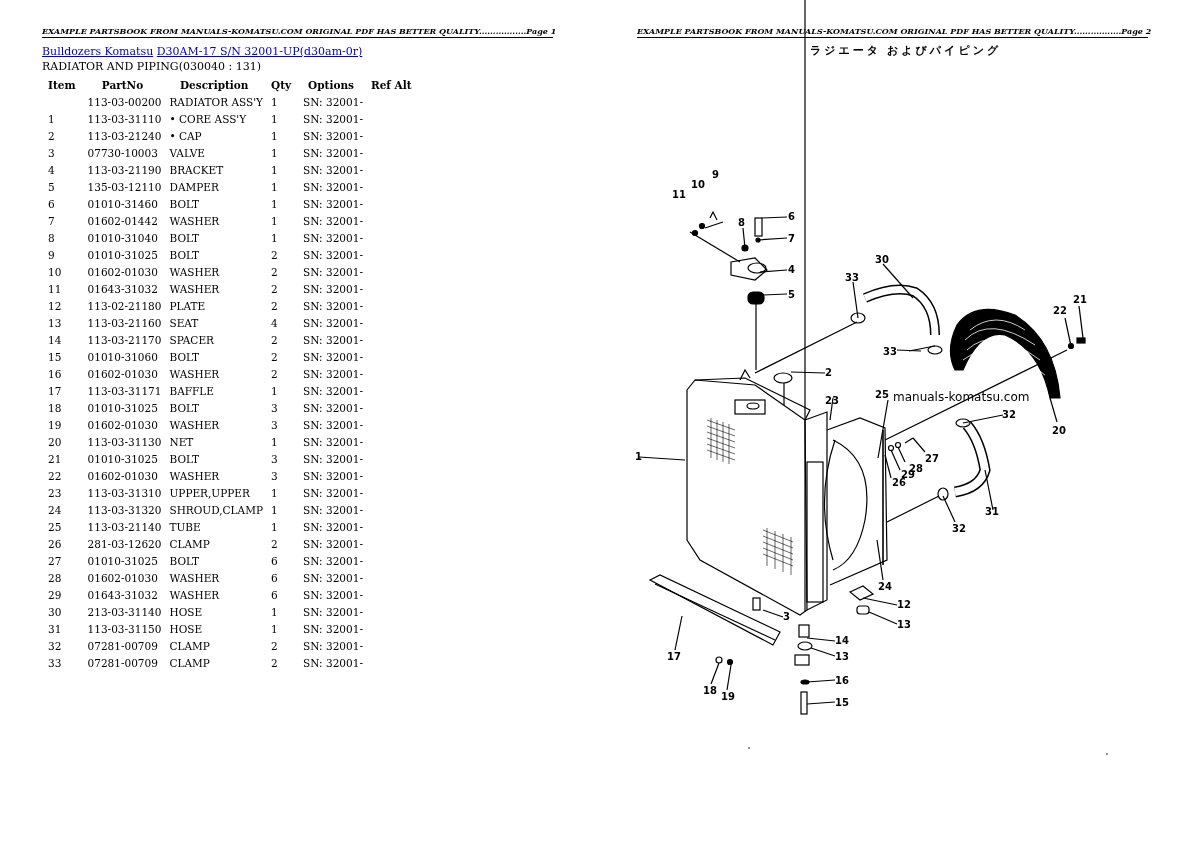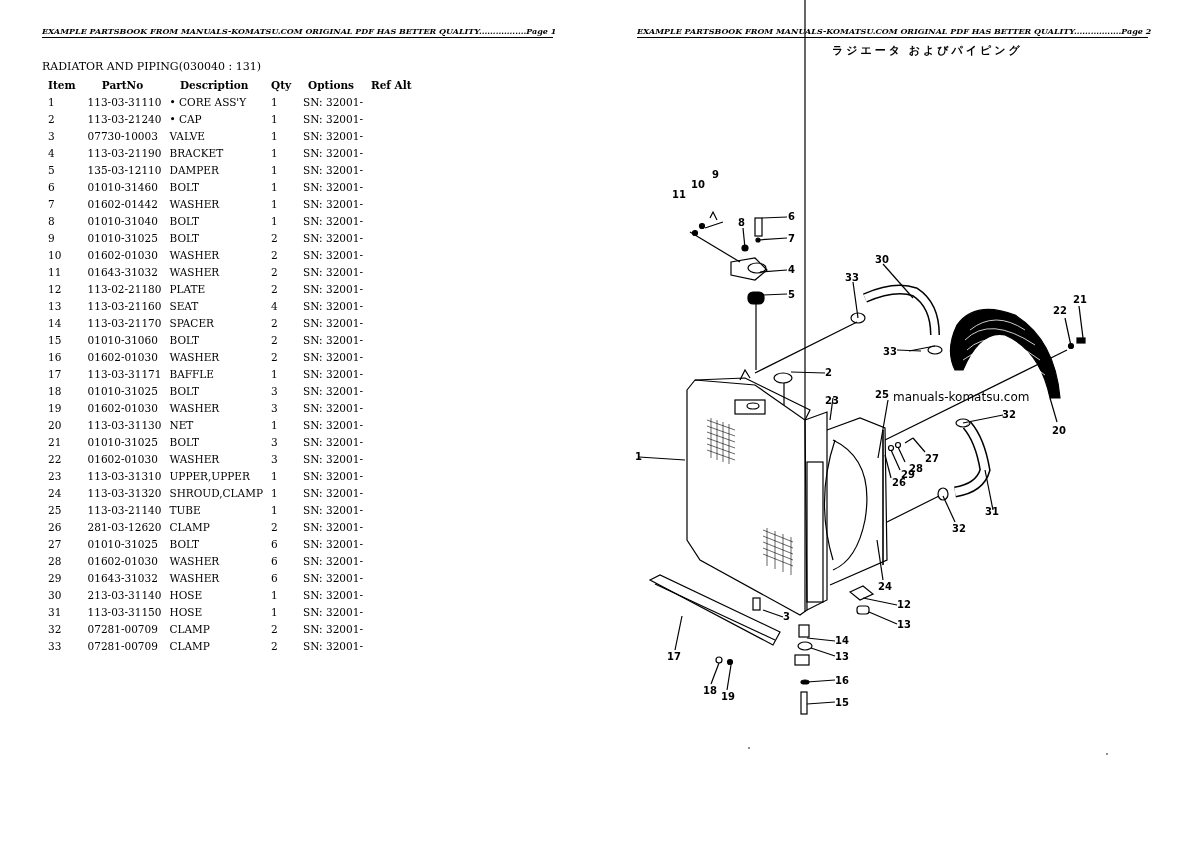--- a/index.html
+++ b/index.html
@@ -11,44 +11,56 @@
   .page-left .hdr { left:42px; width:511px; }
   .page-right .hdr { left:42px; width:511px; }
   .breadcrumb { position:absolute; left:42px; top:45px; font-size:11px; }
   .breadcrumb a { color:#0000cc; text-decoration:underline; cursor:pointer; }
   .subtitle { position:absolute; left:42px; top:60px; font-size:11px; }
   table.parts { position:absolute; left:42px; top:77px; border-collapse:collapse; font-size:10.5px; }
   table.parts th { font-weight:bold; text-align:center; padding:0 6px 1px 6px; height:15px; }
   table.parts td { padding:0 2px 0 6px; height:17px; white-space:nowrap; }
   table.parts td.item { width:22px; }
   table.parts td.qty { text-align:left; padding-left:6px; padding-right:12px; }
-  .fig-jp { position:absolute; left:215px; top:43px; font-family:Liberation Serif, serif; font-size:11px; font-weight:bold; letter-spacing:3px;margin-left:22px; }
+  .fig-jp { position:absolute; left:215px; top:43px; font-family:Liberation Sans, sans-serif; font-size:11px; font-weight:bold; letter-spacing:3px; }
   .fig-title { position:absolute; left:150px; top:56px; font-family:"DejaVu Sans", sans-serif; font-size:14px; font-weight:bold; letter-spacing:0.5px; }
   .diagram { position:absolute; left:0; top:0; width:595px; height:842px; }
   .watermark { position:absolute; left:298px; top:390px; font-family:"DejaVu Sans", sans-serif; font-size:12px; }
   .callout { font-family:"DejaVu Sans", sans-serif; font-size:10px; font-weight:bold; }
 </style>
 </head>
 <body>
 
 <div class="page page-left">
   <div class="hdr">EXAMPLE PARTSBOOK FROM MANUALS-KOMATSU.COM ORIGINAL PDF HAS BETTER QUALITY.................Page 1</div>
+  <div class="breadcrumb">
+    <a>Bulldozers Komatsu</a>
+    <a>D30AM-17 S/N 32001-UP(d30am-0r)</a>
+  </div>
   <div class="subtitle">RADIATOR AND PIPING(030040 : 131)</div>
   <table class="parts">
     <thead>
       <tr>
         <th>Item</th>
         <th>PartNo</th>
         <th>Description</th>
         <th>Qty</th>
         <th>Options</th>
         <th>Ref Alt</th>
       </tr>
     </thead>
     <tbody id="parts-body">
+        <tr>
+          <td class="item"></td>
+          <td>113-03-00200</td>
+          <td>RADIATOR ASS'Y</td>
+          <td class="qty">1</td>
+          <td>SN: 32001-</td>
+          <td></td>
+        </tr>
         <tr>
           <td class="item">1</td>
           <td>113-03-31110</td>
           <td>• CORE ASS'Y</td>
           <td class="qty">1</td>
           <td>SN: 32001-</td>
           <td></td>
         </tr>
         <tr>
           <td class="item">2</td>

